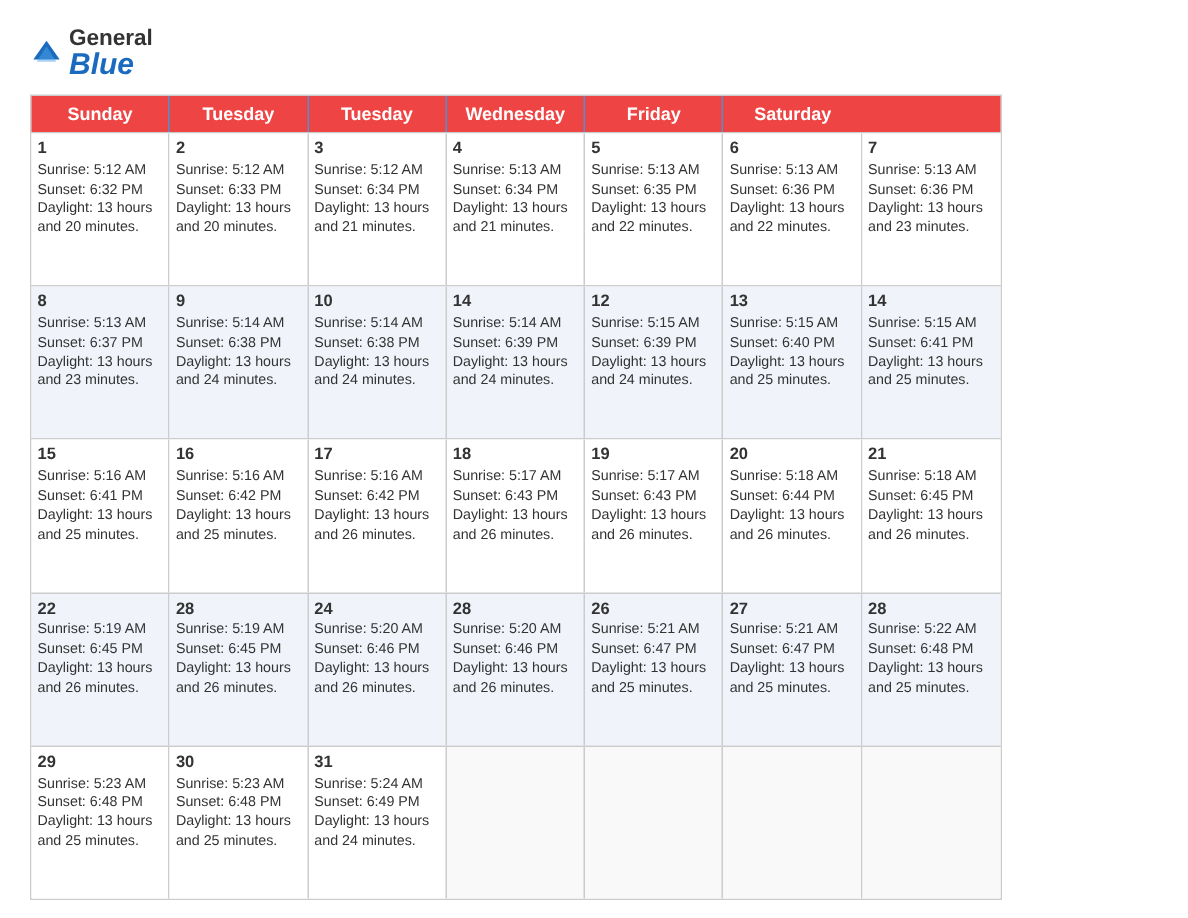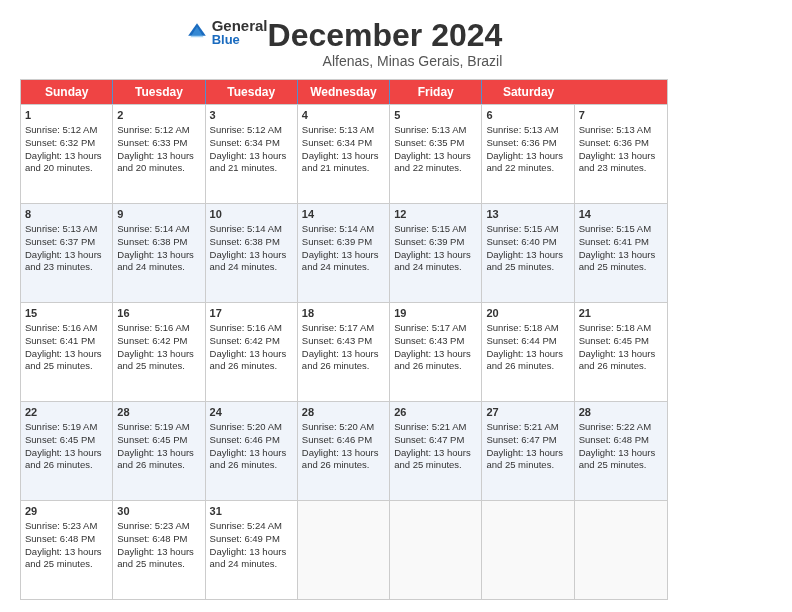--- a/index.html
+++ b/index.html
@@ -9,21 +9,20 @@
       width: 792px;
       height: 612px;
       overflow: hidden;
     }
     .page {
       width: 688px;
       height: 612px;
       padding: 18px 20px 12px 20px;
       display: flex;
       flex-direction: column;
-      align-items: center;
     }
     .header {
       display: flex;
       justify-content: space-between;
       align-items: flex-start;
       margin-bottom: 10px;
     }
     .logo {
       display: flex;
       align-items: center;
@@ -33,23 +32,24 @@
       display: flex;
       flex-direction: column;
       line-height: 1;
     }
     .logo-general {
       font-size: 15px;
       font-weight: bold;
       color: #333;
     }
     .logo-blue {
-      font-size: 13px;
+      font-size: 20px;
       font-weight: bold;
       color: #1a6bbf;
+      font-style: italic;
     }
     .logo-icon {
       width: 22px;
       height: 22px;
     }
     .title-block {
       text-align: right;
     }
     .month-title {
       font-size: 32px;
@@ -122,24 +122,20 @@
     <div class="logo">
       <svg class="logo-icon" viewBox="0 0 30 30">
         <polygon points="15,3 27,20 3,20" fill="#1a6bbf"></polygon>
         <polygon points="15,8 24,22 6,22" fill="#4da6e8" opacity="0.5"></polygon>
       </svg>
       <div class="logo-text">
         <span class="logo-general">General</span>
         <span class="logo-blue">Blue</span>
       </div>
     </div>
-    <div class="title-block">
-      <div class="month-title">December 2024</div>
-      <div class="subtitle">Alfenas, Minas Gerais, Brazil</div>
-    </div>
   </div>
 
   <div class="calendar">
     <div class="cal-header">
     <div class="cal-header-cell">Sunday</div>
         <div class="cal-header-cell">Tuesday</div>
         <div class="cal-header-cell">Tuesday</div>
         <div class="cal-header-cell">Wednesday</div>
         <div class="cal-header-cell">Friday</div>
         <div class="cal-header-cell">Saturday</div>

